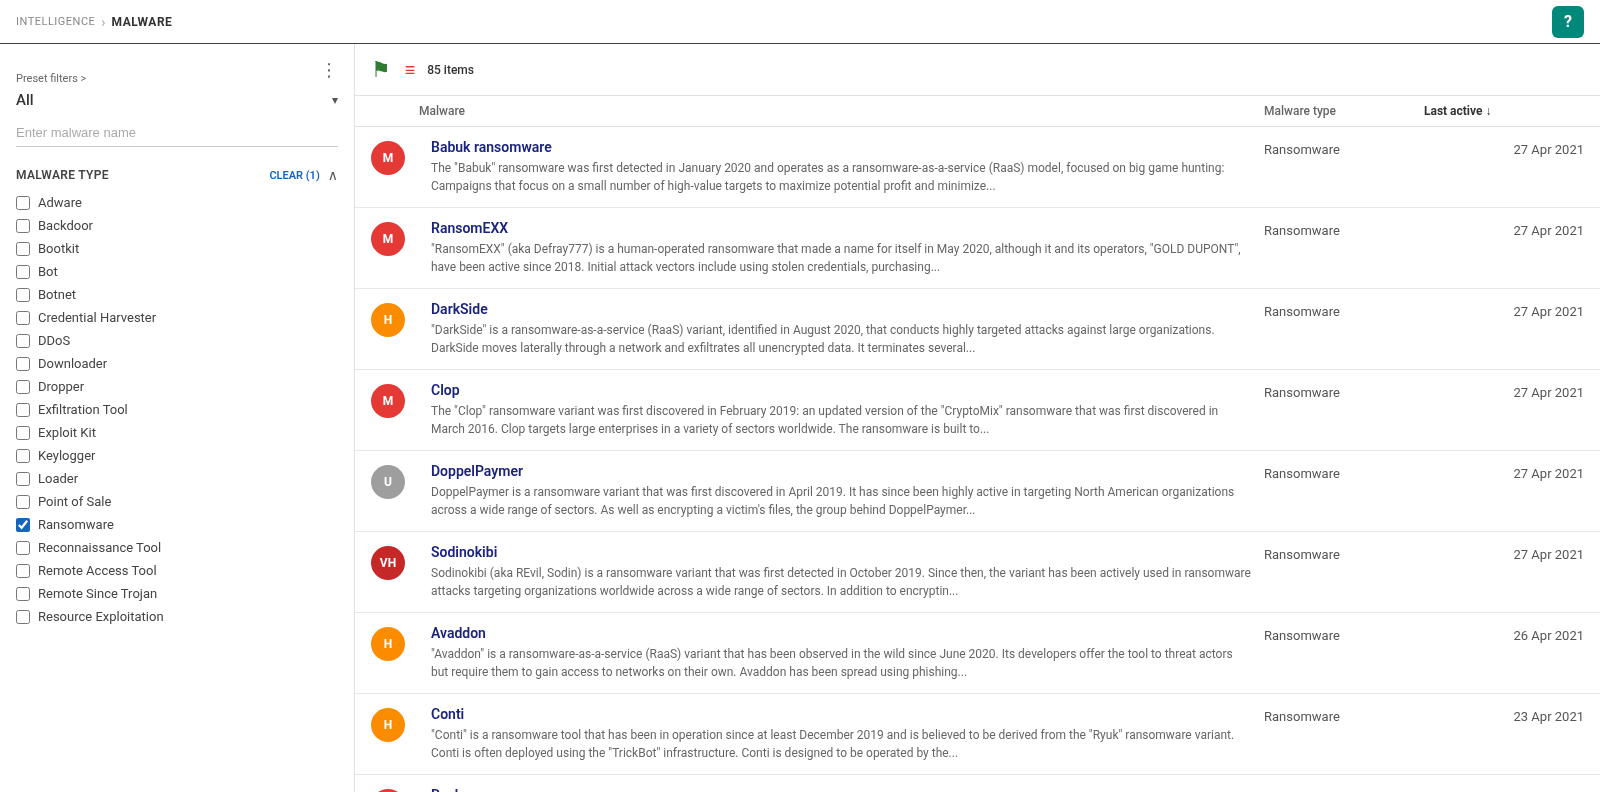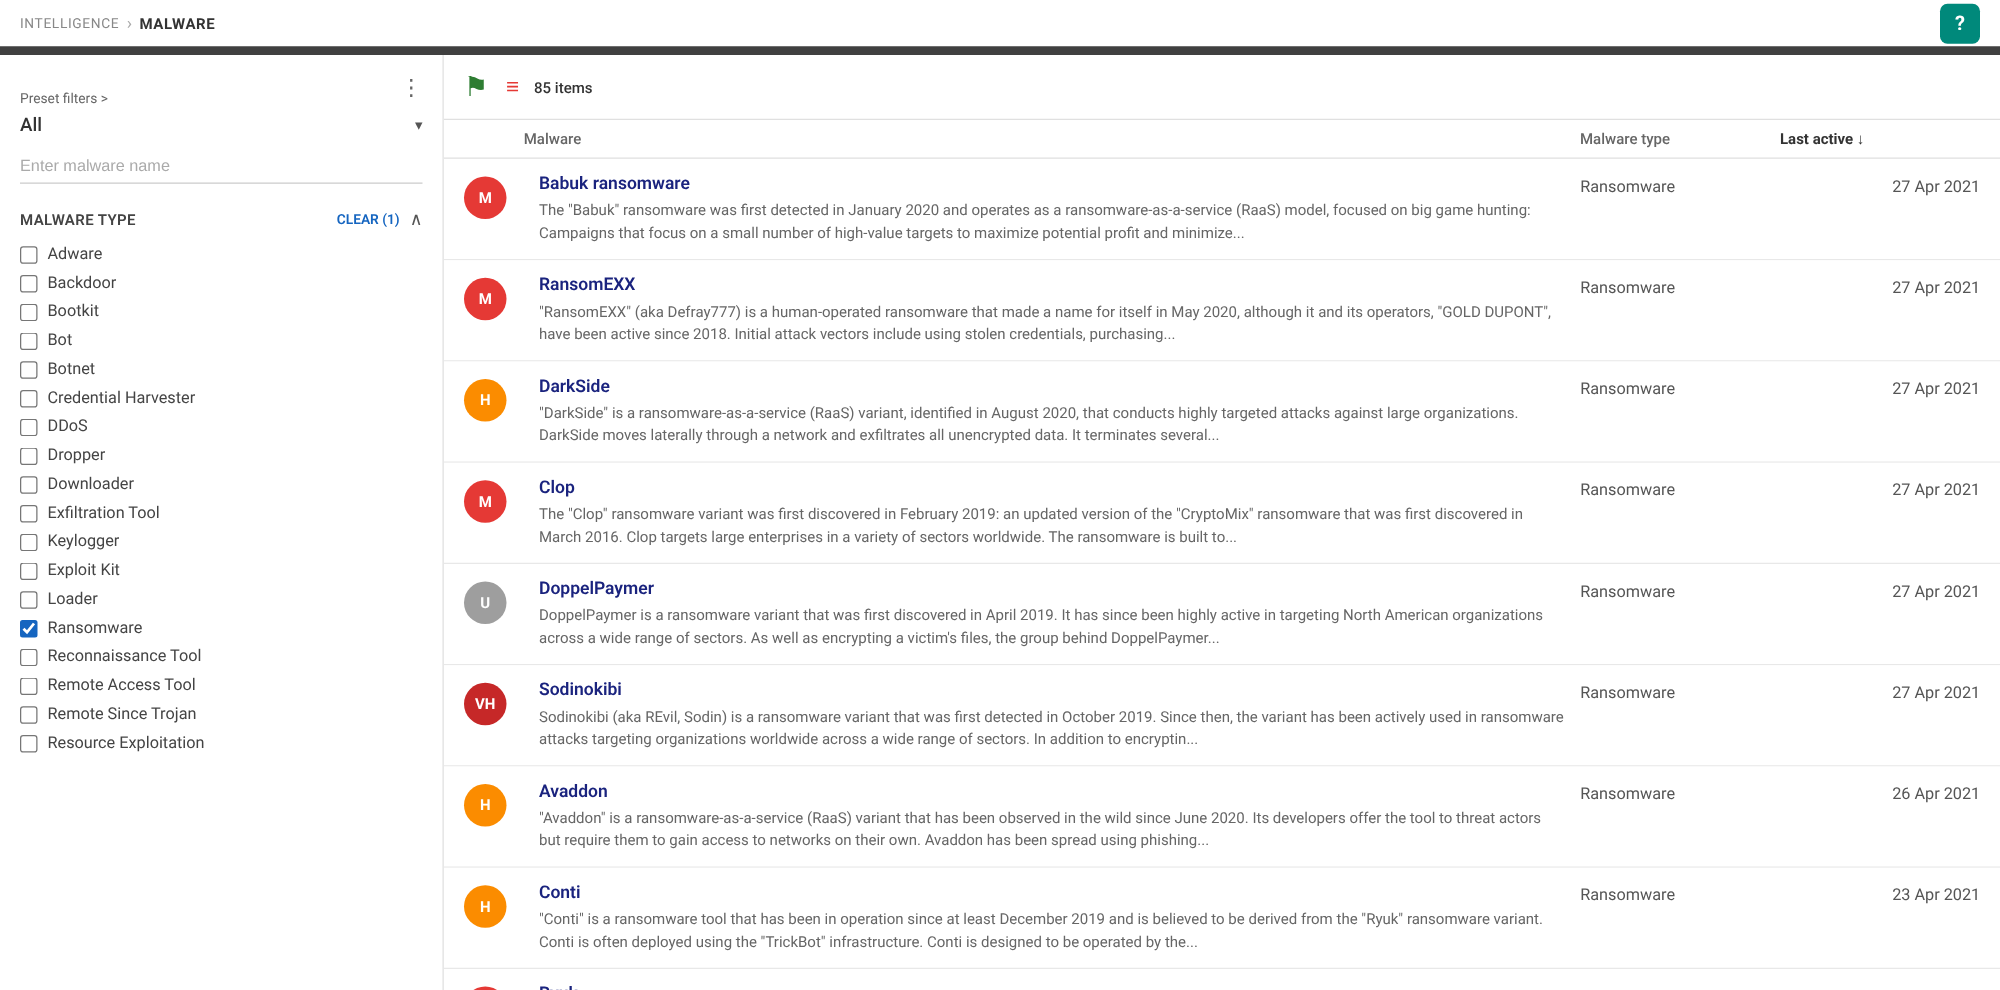--- a/index.html
+++ b/index.html
@@ -5,21 +5,21 @@
     * { box-sizing: border-box; margin: 0; padding: 0; }
     body { font-family: 'Roboto', Arial, sans-serif; font-size: 13px; background: #f5f5f5; color: #333; }
 
     
     .top-nav {
       display: flex;
       align-items: center;
       background: #fff;
       padding: 0 16px;
       height: 44px;
-      border-bottom: 7px solid #404040;
+      border-bottom: 1px solid #404040;
     }
     .top-nav .breadcrumb {
       display: flex;
       align-items: center;
       gap: 6px;
     }
     .top-nav .breadcrumb .nav-intelligence {
       font-size: 11px;
       color: #888;
       letter-spacing: 0.5px;
@@ -341,42 +341,46 @@
           </div>
           <div class="filter-item">
             <input type="checkbox" id="chk-credential-harvester" style="">
             <label for="chk-credential-harvester">Credential Harvester</label>
           </div>
           <div class="filter-item">
             <input type="checkbox" id="chk-ddos" style="">
             <label for="chk-ddos">DDoS</label>
           </div>
           <div class="filter-item">
+            <input type="checkbox" id="chk-downloader" style="">
+            <label for="chk-downloader">Downloader</label>
+          </div>
+          <div class="filter-item">
             <input type="checkbox" id="chk-dropper" style="">
             <label for="chk-dropper">Dropper</label>
           </div>
           <div class="filter-item">
-            <input type="checkbox" id="chk-downloader" style="">
-            <label for="chk-downloader">Downloader</label>
-          </div>
-          <div class="filter-item">
             <input type="checkbox" id="chk-exfiltration-tool" style="">
             <label for="chk-exfiltration-tool">Exfiltration Tool</label>
           </div>
           <div class="filter-item">
+            <input type="checkbox" id="chk-exploit-kit" style="">
+            <label for="chk-exploit-kit">Exploit Kit</label>
+          </div>
+          <div class="filter-item">
             <input type="checkbox" id="chk-keylogger" style="">
             <label for="chk-keylogger">Keylogger</label>
           </div>
           <div class="filter-item">
-            <input type="checkbox" id="chk-exploit-kit" style="">
-            <label for="chk-exploit-kit">Exploit Kit</label>
-          </div>
-          <div class="filter-item">
             <input type="checkbox" id="chk-loader" style="">
             <label for="chk-loader">Loader</label>
+          </div>
+          <div class="filter-item">
+            <input type="checkbox" id="chk-point-of-sale" style="">
+            <label for="chk-point-of-sale">Point of Sale</label>
           </div>
           <div class="filter-item">
             <input type="checkbox" id="chk-ransomware" checked="" style="">
             <label for="chk-ransomware">Ransomware</label>
           </div>
           <div class="filter-item">
             <input type="checkbox" id="chk-reconnaissance-tool" style="">
             <label for="chk-reconnaissance-tool">Reconnaissance Tool</label>
           </div>
           <div class="filter-item">

